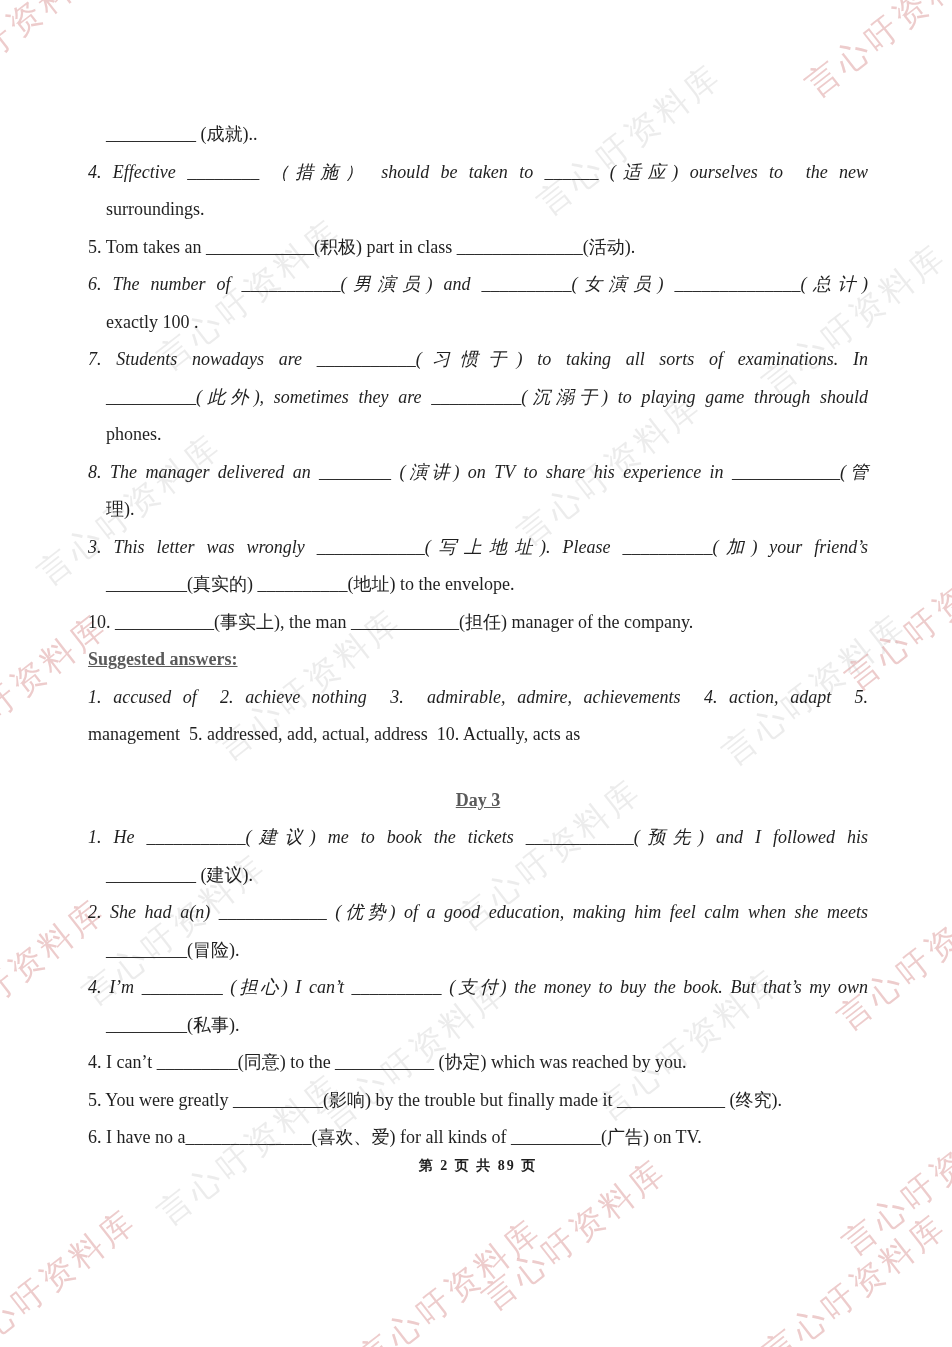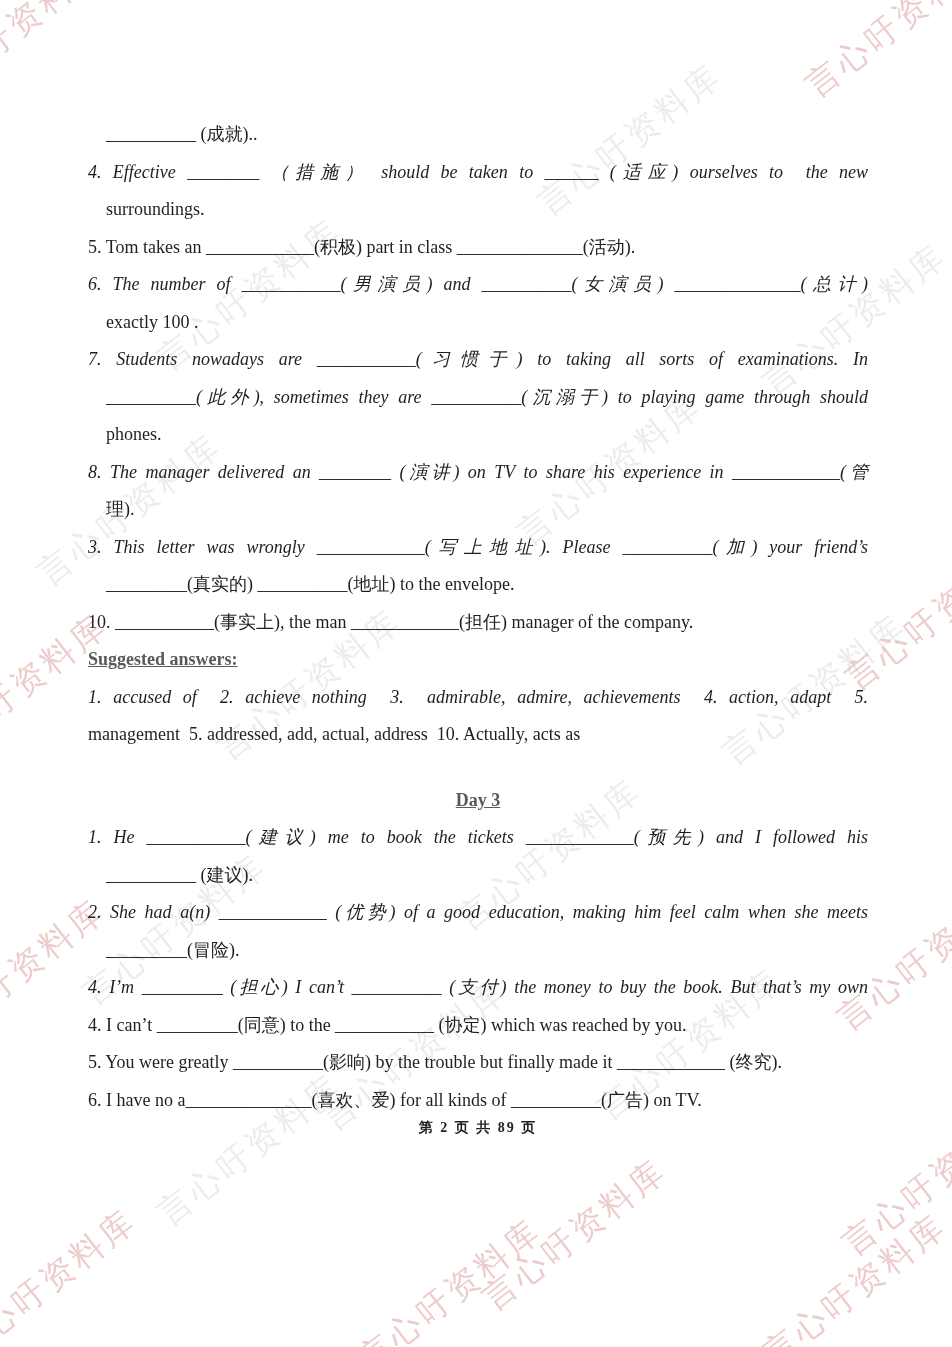--- a/index.html
+++ b/index.html
@@ -98,18 +98,19 @@
       <div class="line">10. ___________(事实上), the man ____________(担任) manager of the company.</div>
       <div class="line heading">Suggested answers:</div>
       <div class="line just">1. accused of  2. achieve nothing  3.  admirable, admire, achievements  4. action, adapt  5.</div>
       <div class="line">management  5. addressed, add, actual, address  10. Actually, acts as</div>
       <div class="line heading center">Day 3</div>
       <div class="line just">1. He ___________(建议) me to book the tickets ____________(预先) and I followed his</div>
       <div class="line ind">__________ (建议).</div>
       <div class="line just">2. She had a(n) ____________ (优势) of a good education, making him feel calm when she meets</div>
       <div class="line ind">_________(冒险).</div>
       <div class="line just">4. I’m _________ (担心) I can’t __________ (支付) the money to buy the book. But that’s my own</div>
+      <div class="line ind">_________(私事).</div>
       <div class="line">4. I can’t _________(同意) to the ___________ (协定) which was reached by you.</div>
       <div class="line">5. You were greatly __________(影响) by the trouble but finally made it ____________ (终究).</div>
       <div class="line">6. I have no a______________(喜欢、爱) for all kinds of __________(广告) on TV.</div>
     </div>
   <div class="footer">第 2 页 共 89 页</div>
 </main>
 
 </body></html>

